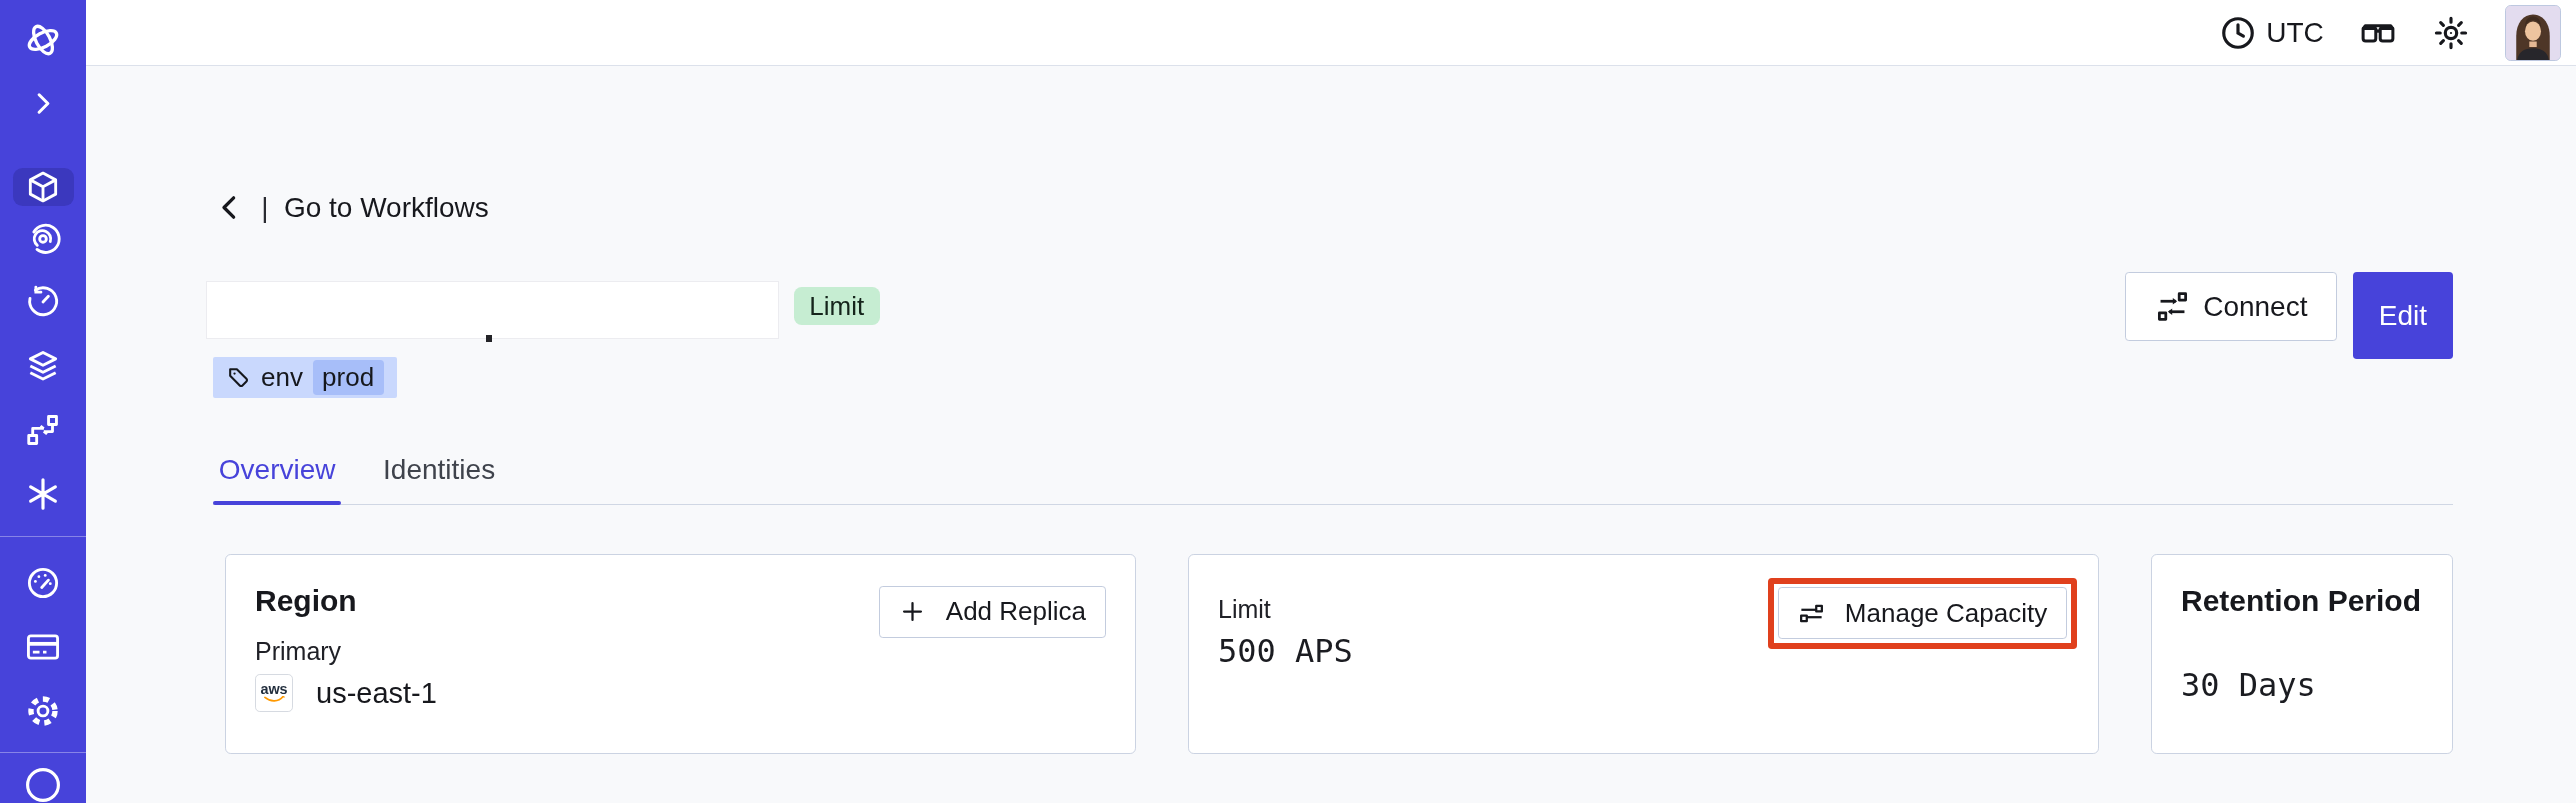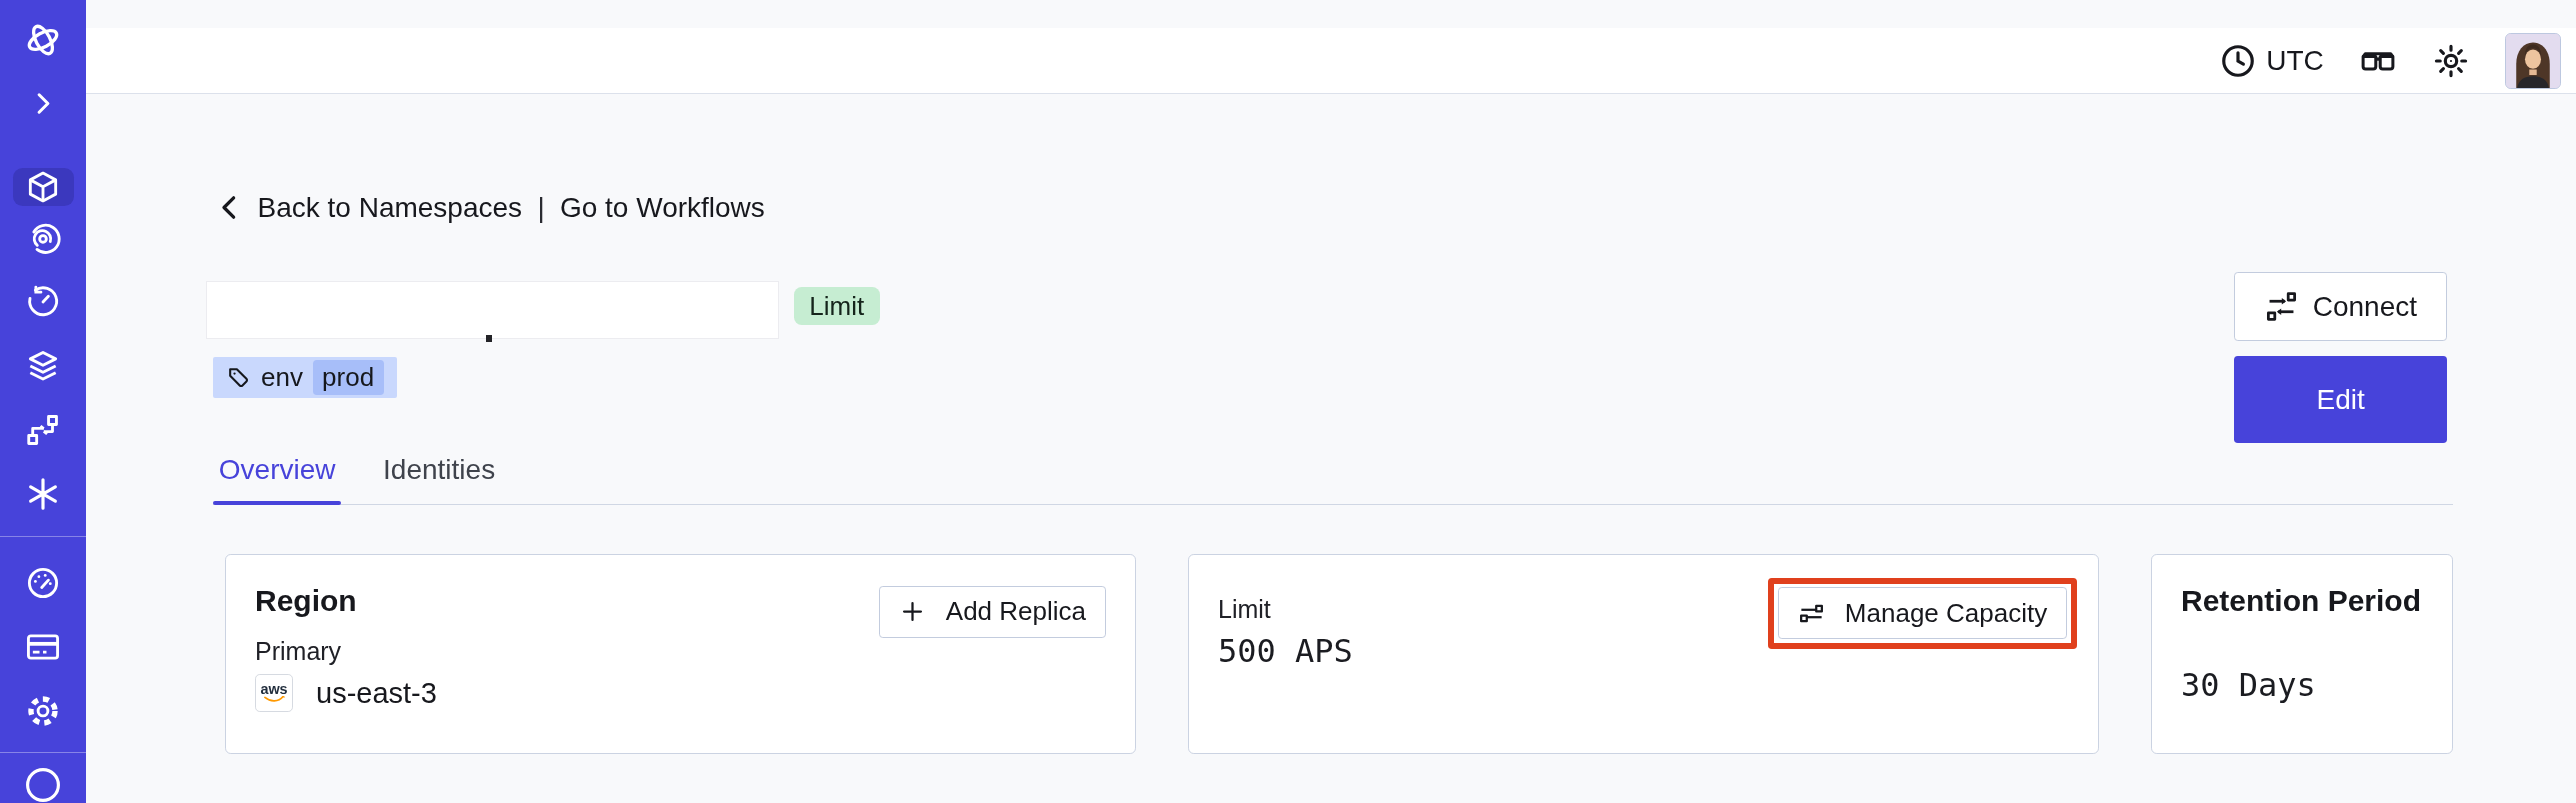--- a/index.html
+++ b/index.html
@@ -25,41 +25,41 @@
     background:var(--accent_active,#3B38BE); display:flex; align-items:center; justify-content:center; }
   .m13{ margin-top:12.5px; } .m27{ margin-top:26px; } .m28{ margin-top:27px; }
   .sb-div{ width:86px; height:1px; background:rgba(255,255,255,.35); flex:none; }
   .d1{ margin-top:23px; } .d2{ margin-top:22px; }
   .sb-partial{ margin-top:11.5px; width:42px; height:42px; color:#fff; }
 
   
   .topbar{
     position:absolute; left:86px; top:0; right:0; height:66px; background:#fff;
     border-bottom:1.9px solid var(--topbar_border,#DCE1EB);
-    display:flex; align-items:center; justify-content:flex-end; gap:35px; padding-right:15.3px;margin-top:28px;
+    display:flex; align-items:center; justify-content:flex-end; gap:35px; padding-right:15.3px;
   }
   .tz{ display:flex; align-items:center; gap:9.6px; font-size:28px; font-weight:500; cursor:pointer; }
   .tb-ic{ width:38px; height:38px; color:#17181D; cursor:pointer; }
   .avatar{ width:56px; height:56px; border:1.9px solid #BDC8E0; border-radius:5.8px; overflow:hidden; cursor:pointer; background:#E3DCEF; }
 
   
   .content{ position:absolute; left:86px; top:83px; right:0; bottom:0; }
   .breadcrumb{ display:flex; align-items:center; gap:11.5px; margin:108px 123px 0 127px;
     font-size:28px; font-weight:500; color:#17181D; }
   .bc-ic{ width:33px; height:33px; cursor:pointer; }
   .bc-link{ cursor:pointer; }
   .bc-sep{ padding:0 3.8px; font-weight:400; color:#2A2B31; }
 
   .title-row{ position:relative; margin:48px 123px 0 127px; height:69px; }
   .redact-box{ position:absolute; left:-6.7px; top:8.6px; width:573px; height:58px; background:#fff; border:1px solid #ECECF0; }
   .redact-dot{ position:absolute; left:273px; top:63px; width:5.8px; height:6.7px; background:#232327; }
   .status-badge{ position:absolute; left:581px; top:15.3px; height:38px; padding:0 15.3px;
     display:flex; align-items:center; background:var(--status_bg,#C6EDD2); border-radius:7.7px;
     font-size:26px; color:#15241B; }
-  .title-actions{ position:absolute; right:6px; top:0; display:flex; gap:15.3px;flex-direction:column; }
+  .title-actions{ position:absolute; right:0; top:0; display:flex; gap:15.3px; }
   .btn{ display:flex; align-items:center; justify-content:center; border-radius:3.8px;
     font-size:28px; font-weight:500; cursor:pointer; background:#fff;
     border:1.9px solid var(--button_border,#C3CCDE); color:#17181D; }
   .btn-connect{ height:69px; padding:0 29px; gap:13.4px; }
   .btn-edit{ height:87px; padding:0 26px; background:var(--accent,#4743DA); border:none; color:#fff; font-weight:400; }
   .btn-ic{ width:35px; height:35px; }
 
   .tag-row{ margin:16.3px 123px 0 127px; }
   .tag-chip{ display:inline-flex; align-items:center; height:41px; padding:0 13.4px; gap:9.6px;
     background:var(--tag_bg,#C9D8FD); border-radius:2px; font-size:26px; color:#16181D; }
@@ -228,21 +228,20 @@
 </header>
 
 <main class="content">
 
   <div class="breadcrumb">
     <span class="bc-ic">
       <svg viewBox="0 0 24 24" fill="none" stroke="currentColor" stroke-width="2.4" stroke-linecap="round" stroke-linejoin="round">
         <path d="M15 5l-7 7 7 7"></path>
       </svg>
     </span>
-    <span class="bc-link">Back to Namespaces</span>
     <span class="bc-sep">|</span>
     <span class="bc-link">Go to Workflows</span>
   </div>
 
   <div class="title-row">
     <div class="redact-box"></div>
     <div class="redact-dot"></div>
     <div class="status-badge">Limit</div>
     <div class="title-actions">
       <button class="btn btn-connect">
@@ -296,21 +295,21 @@
       </button>
       <div class="card-label">Primary</div>
       <div class="value-row">
         <span class="aws-badge">
           <span class="aws-text">aws</span>
           <svg width="23" height="7.7" viewBox="0 0 24 8">
             <path d="M2 1.5c6 5 14 5 19-1" fill="none" stroke="#FF9900" stroke-width="1.8" stroke-linecap="round"></path>
             <path d="M21.8 0l1.4 1.2-2 .6z" fill="#FF9900"></path>
           </svg>
         </span>
-        <span style="font-size:29px;">us-east-3</span>
+        <span style="font-size:29px;">us-east-1</span>
       </div>
     </section>
 
     <section class="card grow">
       <div class="highlight-box">
         <button class="btn card-btn">
           <span class="btn-ic">
             <svg viewBox="0 0 24 24" fill="none" stroke="currentColor" stroke-width="2" stroke-linejoin="round">
               <path d="M3 8.7h13"></path>
                 <rect x="16.2" y="5.2" width="5" height="5"></rect>

